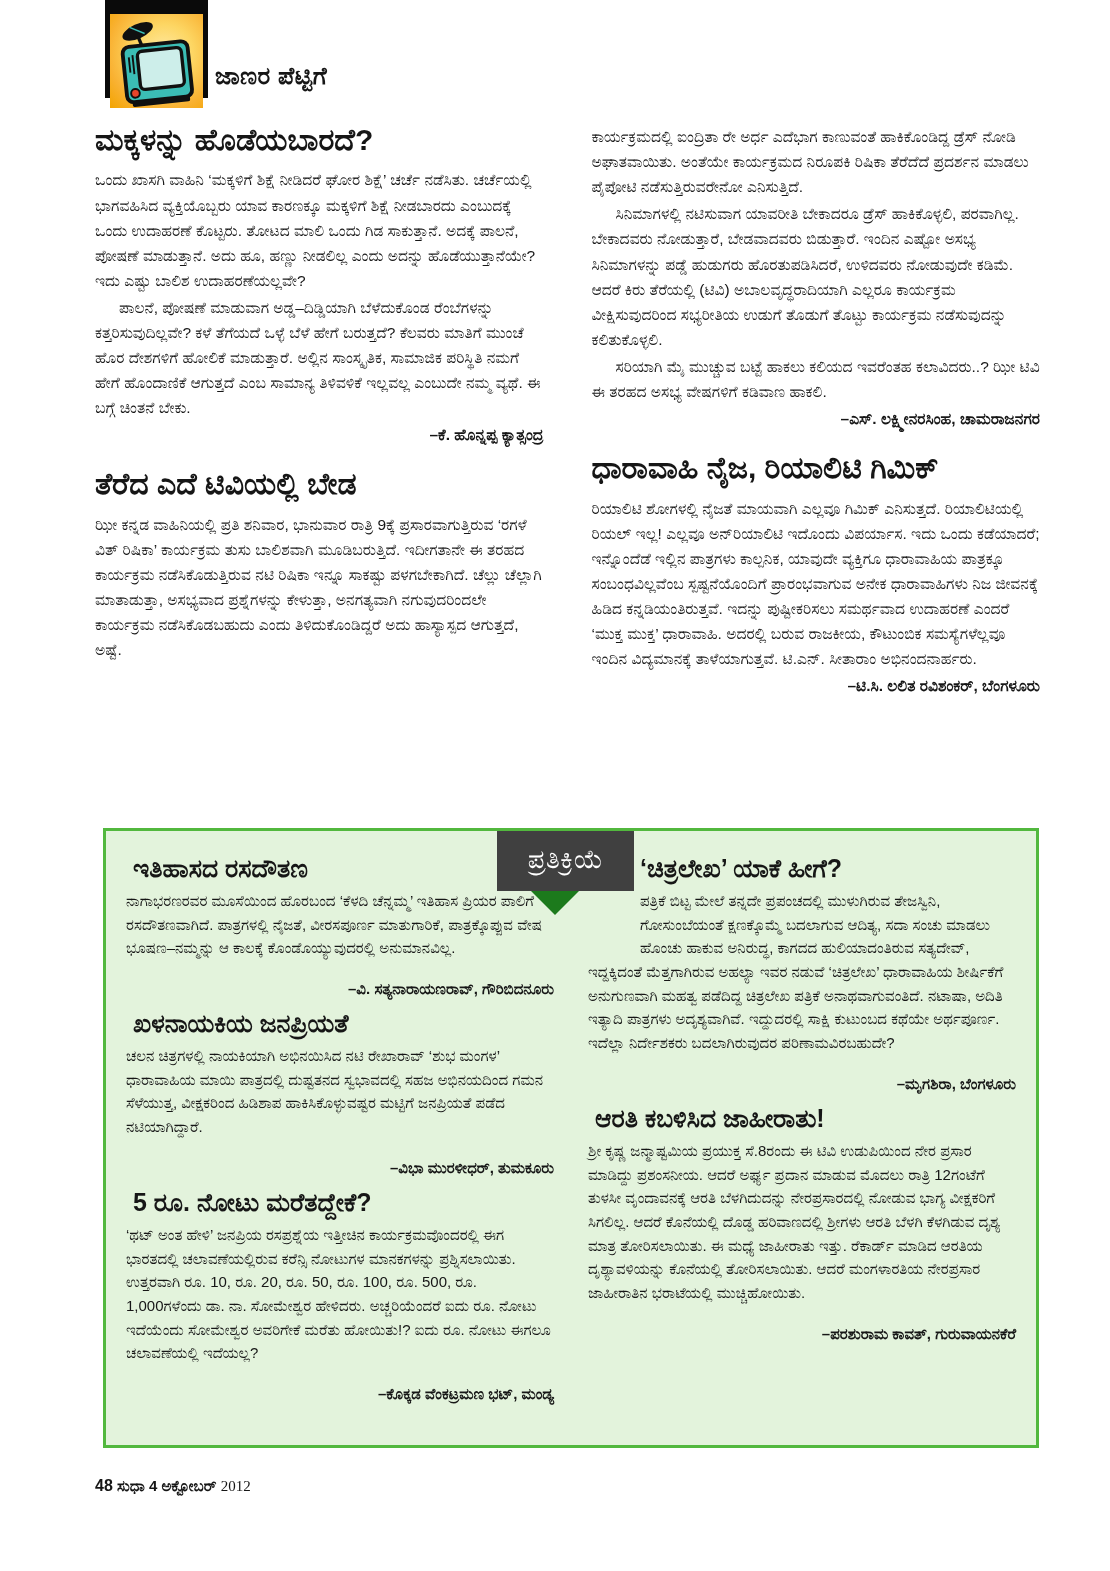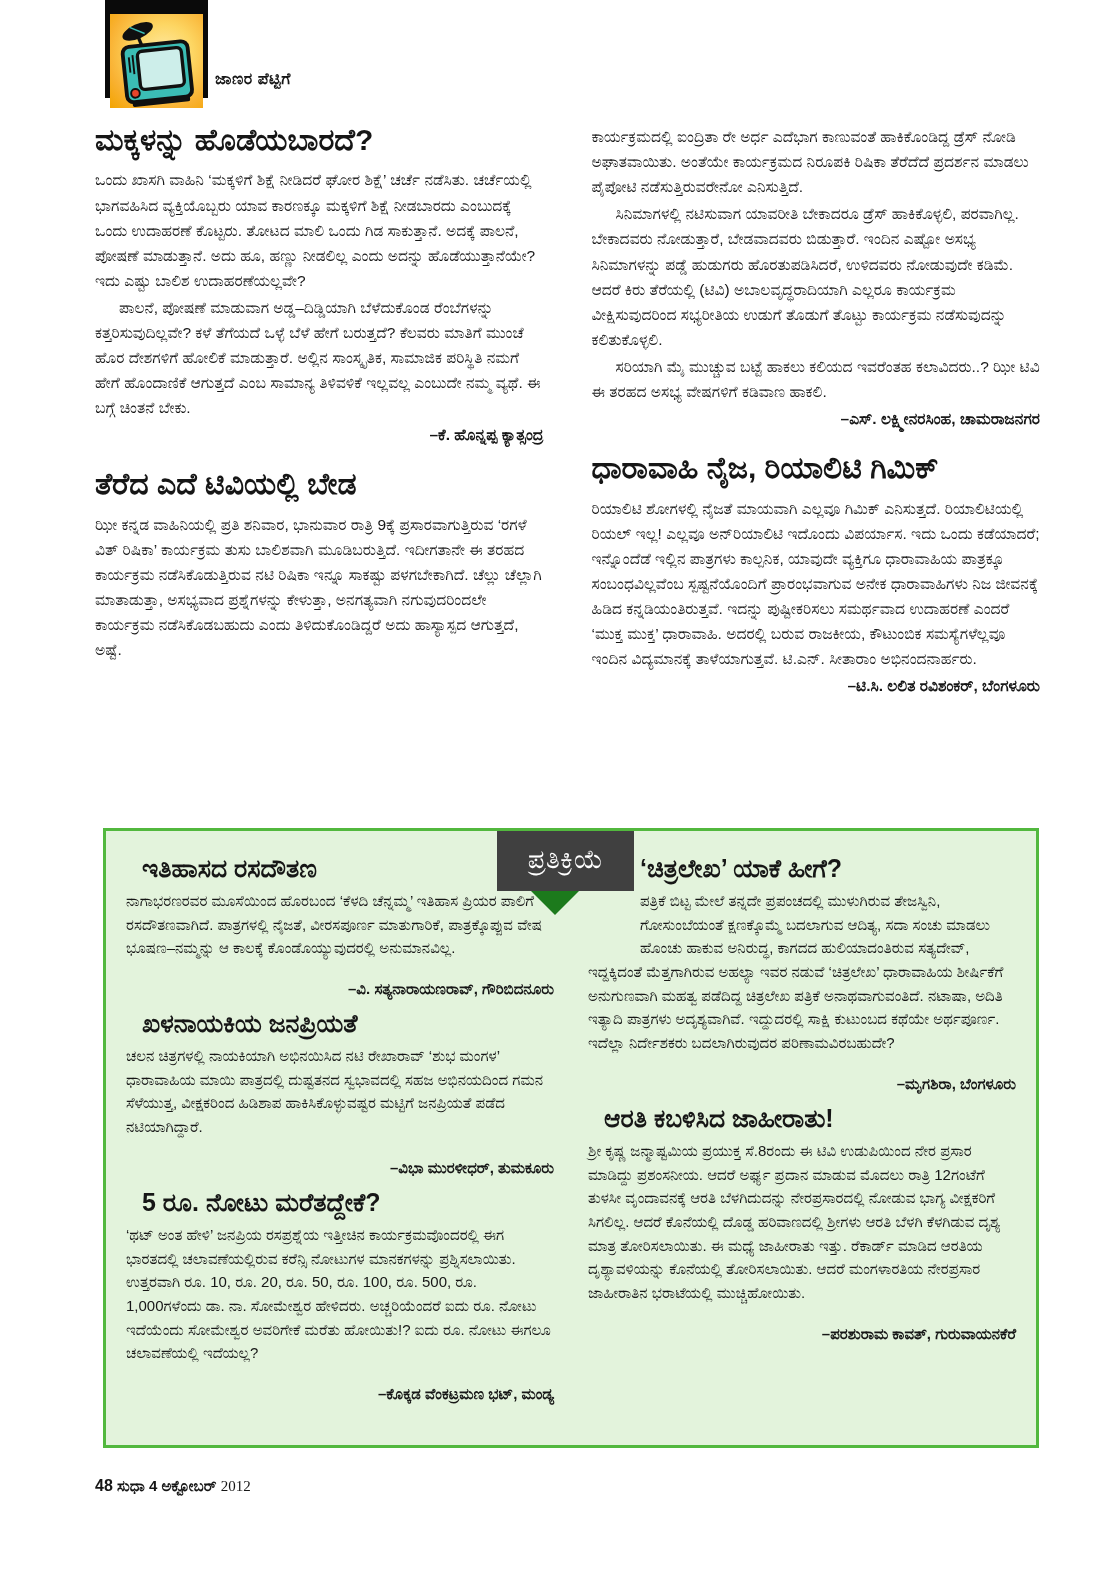--- a/index.html
+++ b/index.html
@@ -10,21 +10,21 @@
     font-family:"Liberation Sans", sans-serif;
     color:#161616;
   }
   
   .black-sq { position:absolute; left:105px; top:0; width:103px; height:98px; background:#0a0a0a; }
   .orange-sq {
     position:absolute; left:110px; top:14px; width:93px; height:94px;
     background:radial-gradient(circle at 58% 42%, #ffeaa6 0%, #fdd663 38%, #f9b233 72%, #f2a300 100%);
   }
   .tv-svg { position:absolute; left:108px; top:16px; width:100px; height:96px; }
-  .masthead-title { position:absolute; left:215px; top:62px; font-size:16px; font-weight:bold; letter-spacing:0.5px;margin-top:8px; }
+  .masthead-title { position:absolute; left:215px; top:62px; font-size:24px; font-weight:bold; letter-spacing:0.5px; }
 
   
   .main-cols {
     position:absolute; left:95px; top:118px; width:945px; height:700px;
     display:flex; gap:48px; overflow:hidden;
   }
   .mcol { width:456px; }
   .headline { font-size:30px; font-weight:bold; line-height:1.18; margin:4px 0 10px; }
   .headline.second { margin-top:22px; }
   .body-p { font-size:15.5px; line-height:1.62; margin-bottom:2px; }
@@ -32,21 +32,21 @@
   .byline { font-size:15.5px; font-weight:bold; text-align:right; margin:6px 0 10px; }
 
   
   .reaction-box {
     position:absolute; left:103px; top:828px; width:936px; height:620px;
     background:#e3f3dc; border:3px solid #52b83e;
     padding:16px 20px 10px 20px; overflow:hidden;
   }
   .rb-cols { display:flex; gap:34px; height:100%; }
   .rb-col { width:50%; }
-  .rb-headline { font-size:25px; font-weight:bold; line-height:1.2; margin:6px 16px 6px; }
+  .rb-headline { font-size:25px; font-weight:bold; line-height:1.2; margin:6px 7px 6px; }
   .rb-body { font-size:15px; line-height:1.58; }
   .rb-byline { font-size:15px; font-weight:bold; text-align:right; margin:20px 0 10px; }
   .tab {
     position:absolute; left:391px; top:-3px; width:137px; height:63px;
     background:#404040; color:#ffffff;
     display:flex; align-items:center; justify-content:center;
     font-size:26px; letter-spacing:0.5px;
   }
   .tab-tail {
     position:absolute; left:425px; top:60px; width:0; height:0;

